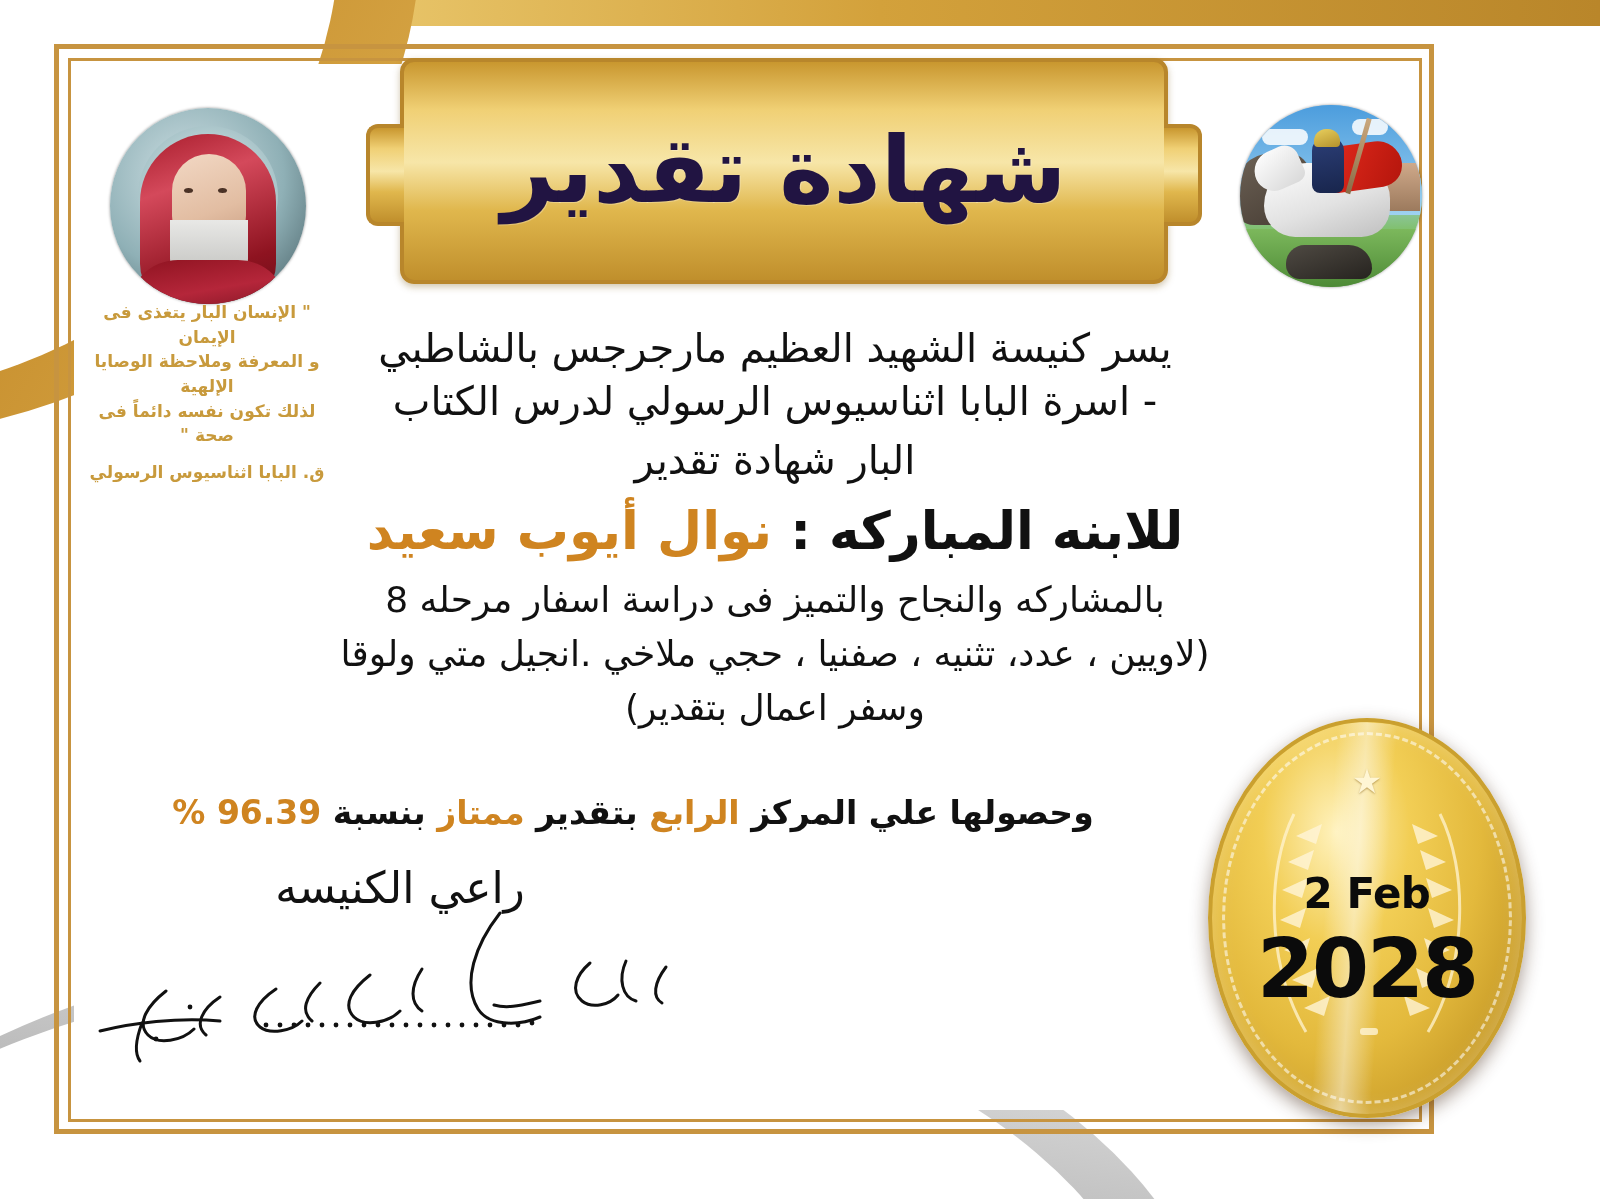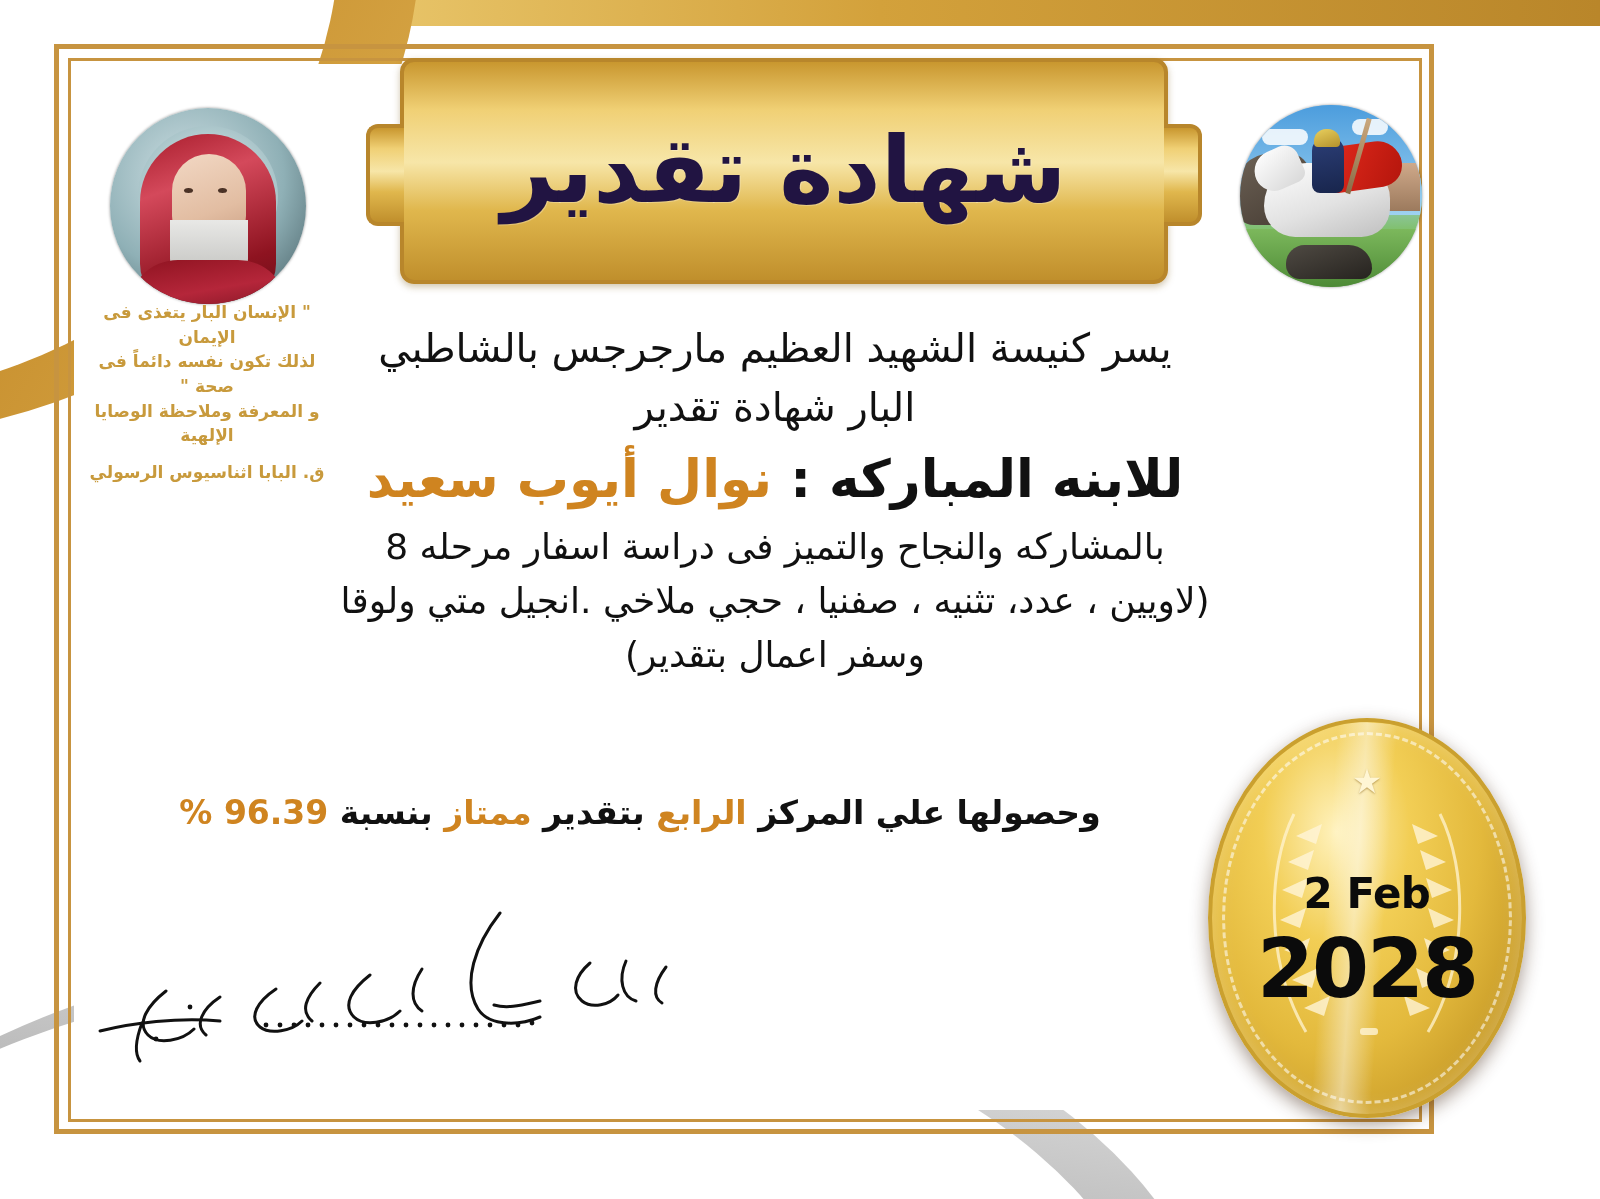--- a/index.html
+++ b/index.html
@@ -369,21 +369,21 @@
   }
   .detail-line {
     font-size: 36px;
     line-height: 1.5;
     margin-top: 10px;
   }
   .detail-line.tight { margin-top: 0; }
 
   .result-line {
     position: absolute;
-    left: 140px;
+    left: 133px;
     top: 793px;
     width: 1000px;
     direction: rtl;
     text-align: center;
     font-size: 33px;
     font-weight: bold;
     color: #111111;
     white-space: nowrap;
   }
   .hi { color: #cf8420; }
@@ -525,42 +525,44 @@
     <div class="sg-horse"></div>
     <div class="sg-horse-head"></div>
     <div class="sg-cape"></div>
     <div class="sg-rider"></div>
     <div class="sg-helmet"></div>
     <div class="sg-lance"></div>
   </div>
 
   <div class="quote-block">
     <div>" الإنسان البار يتغذى فى الإيمان</div>
+    <div>و المعرفة وملاحظة الوصايا الإلهية</div>
     <div>لذلك تكون نفسه دائماً فى صحة "</div>
-    <div>و المعرفة وملاحظة الوصايا الإلهية</div>
     <div class="quote-attrib">ق. البابا اثناسيوس الرسولي</div>
   </div>
 
   <div class="body-block">
     <div class="intro-line">يسر كنيسة الشهيد العظيم مارجرجس بالشاطبي</div>
+    <div class="intro-line">- اسرة البابا اثناسيوس الرسولي لدرس الكتاب</div>
     <div class="grant-line">البار شهادة تقدير</div>
 
     <div class="recipient-line">
       <span>للابنه المباركه : </span><span class="recipient-name">نوال أيوب سعيد</span>
     </div>
 
     <div class="detail-line">بالمشاركه والنجاح والتميز فى دراسة اسفار مرحله 8</div>
     <div class="detail-line tight">(لاويين ، عدد، تثنيه ، صفنيا ، حجي ملاخي .انجيل متي ولوقا</div>
     <div class="detail-line tight">وسفر اعمال بتقدير)</div>
   </div>
 
   <div class="result-line">
     <span>وحصولها علي المركز </span><span class="hi">الرابع</span><span> بتقدير </span><span class="hi">ممتاز</span><span> بنسبة </span><span class="hi">96.39 %</span>
   </div>
 
+  <div class="sign-label">راعي الكنيسه</div>
   <svg class="sign-strokes" viewBox="0 0 620 160">
     <g fill="none" stroke="#111111" stroke-width="3" stroke-linecap="round">
       <path d="M430 8 C405 40, 392 78, 408 104 C418 120, 446 122, 470 112"></path>
       <path d="M520 58 C506 70, 500 86, 512 96 C522 104, 540 100, 548 90"></path>
       <path d="M556 56 C548 74, 552 92, 566 96"></path>
       <path d="M470 96 C452 100, 438 104, 424 100"></path>
       <path d="M596 62 C584 78, 582 92, 592 98"></path>
       <path d="M300 70 C282 84, 272 100, 284 112 C294 122, 318 118, 330 106"></path>
       <path d="M352 64 C340 82, 340 98, 352 106"></path>
       <path d="M250 78 C236 92, 230 106, 242 116"></path>

